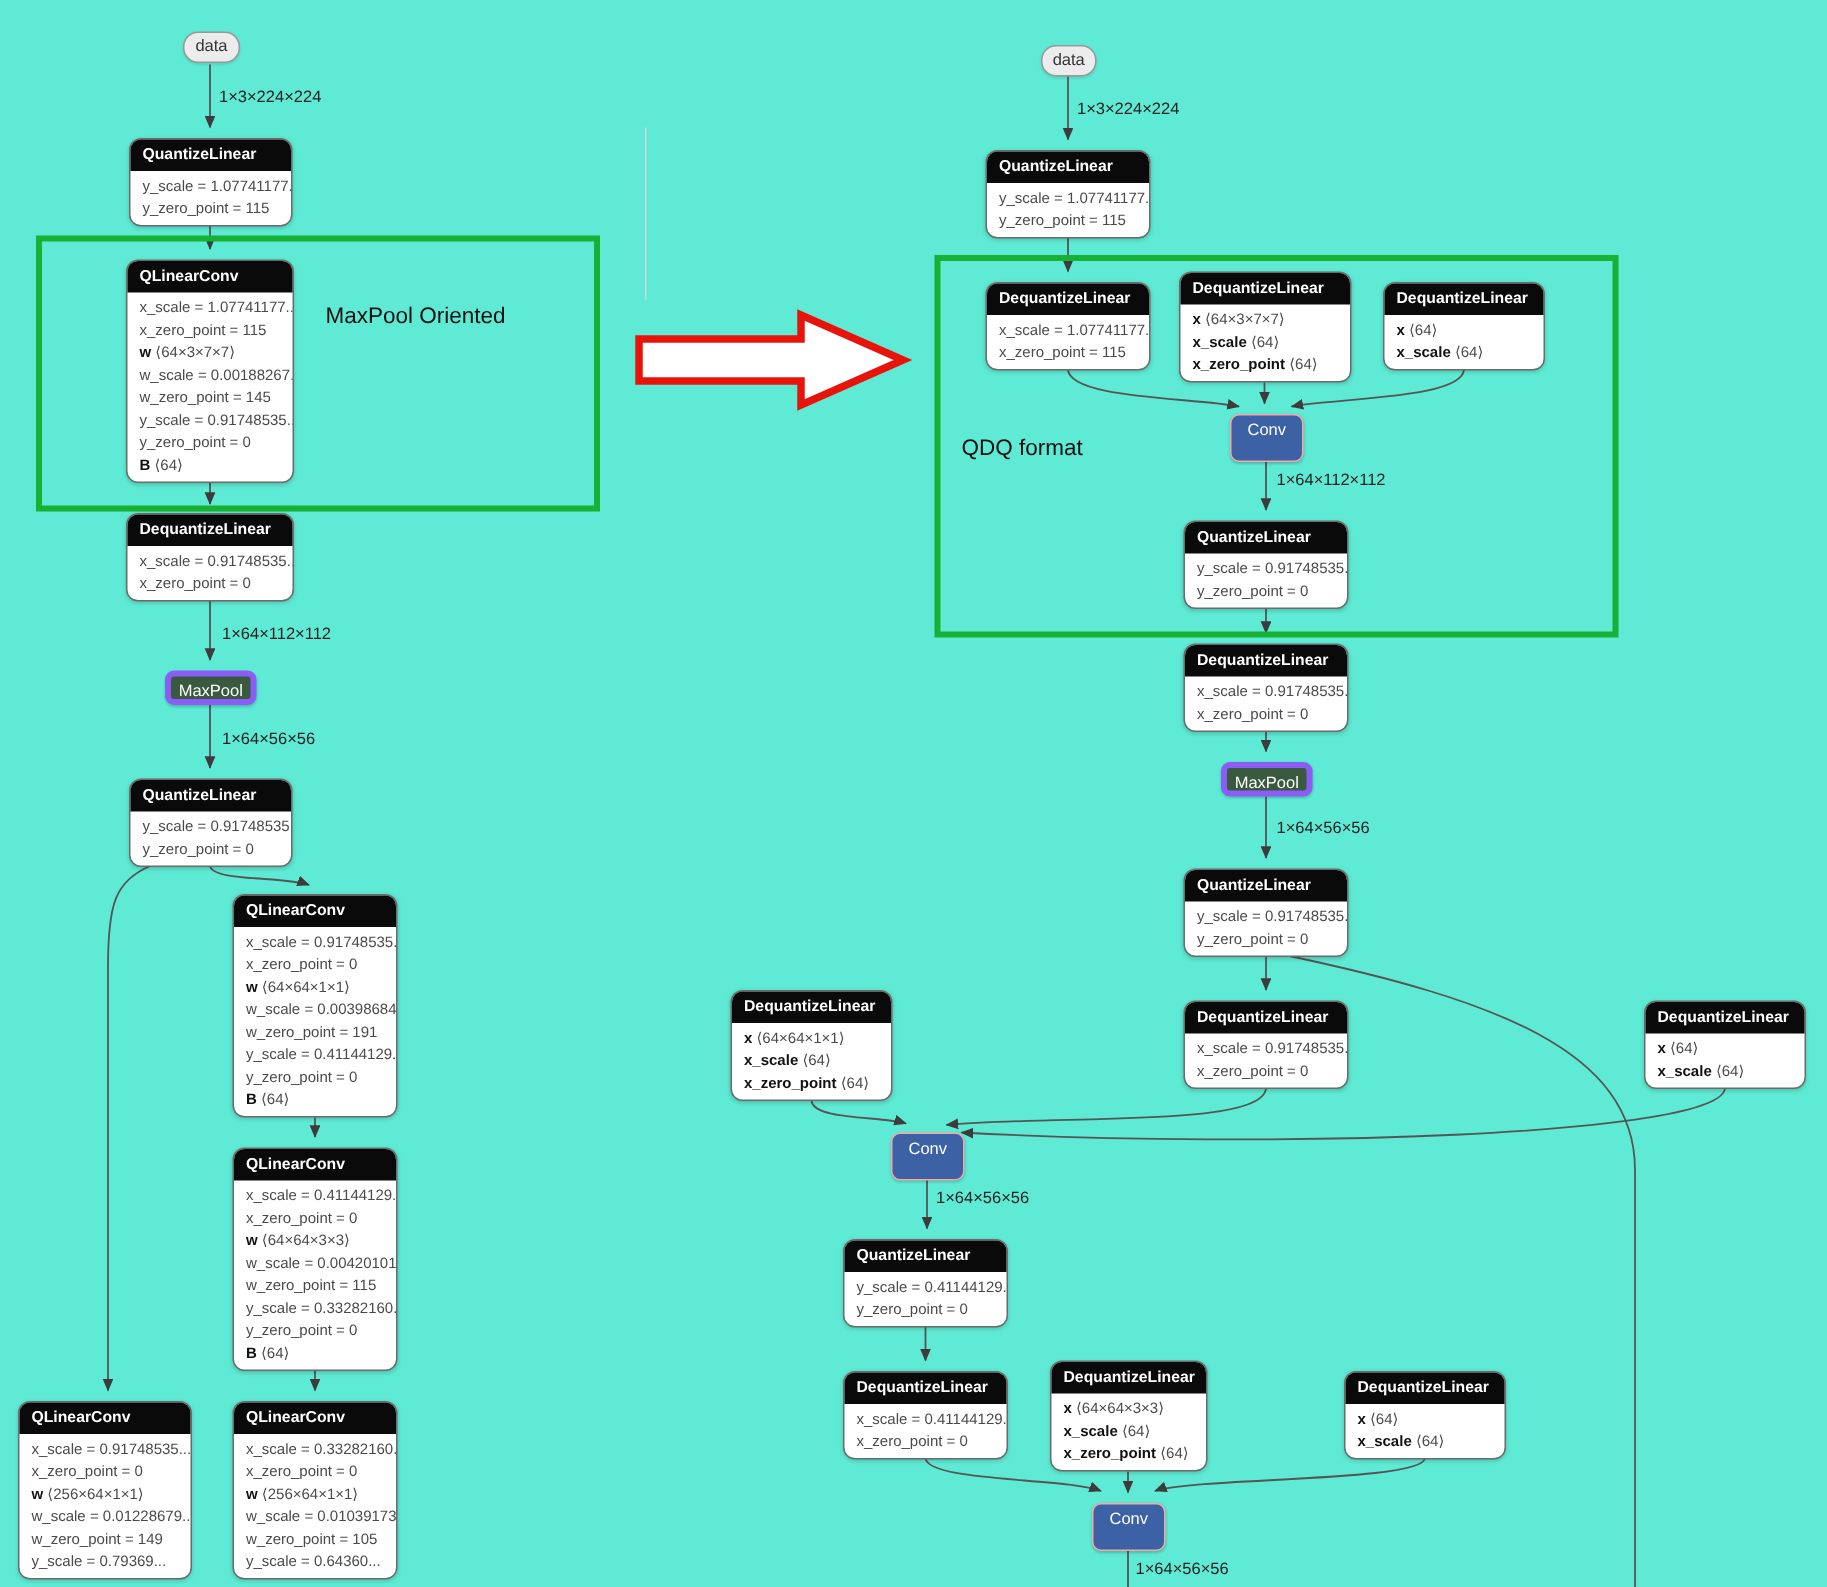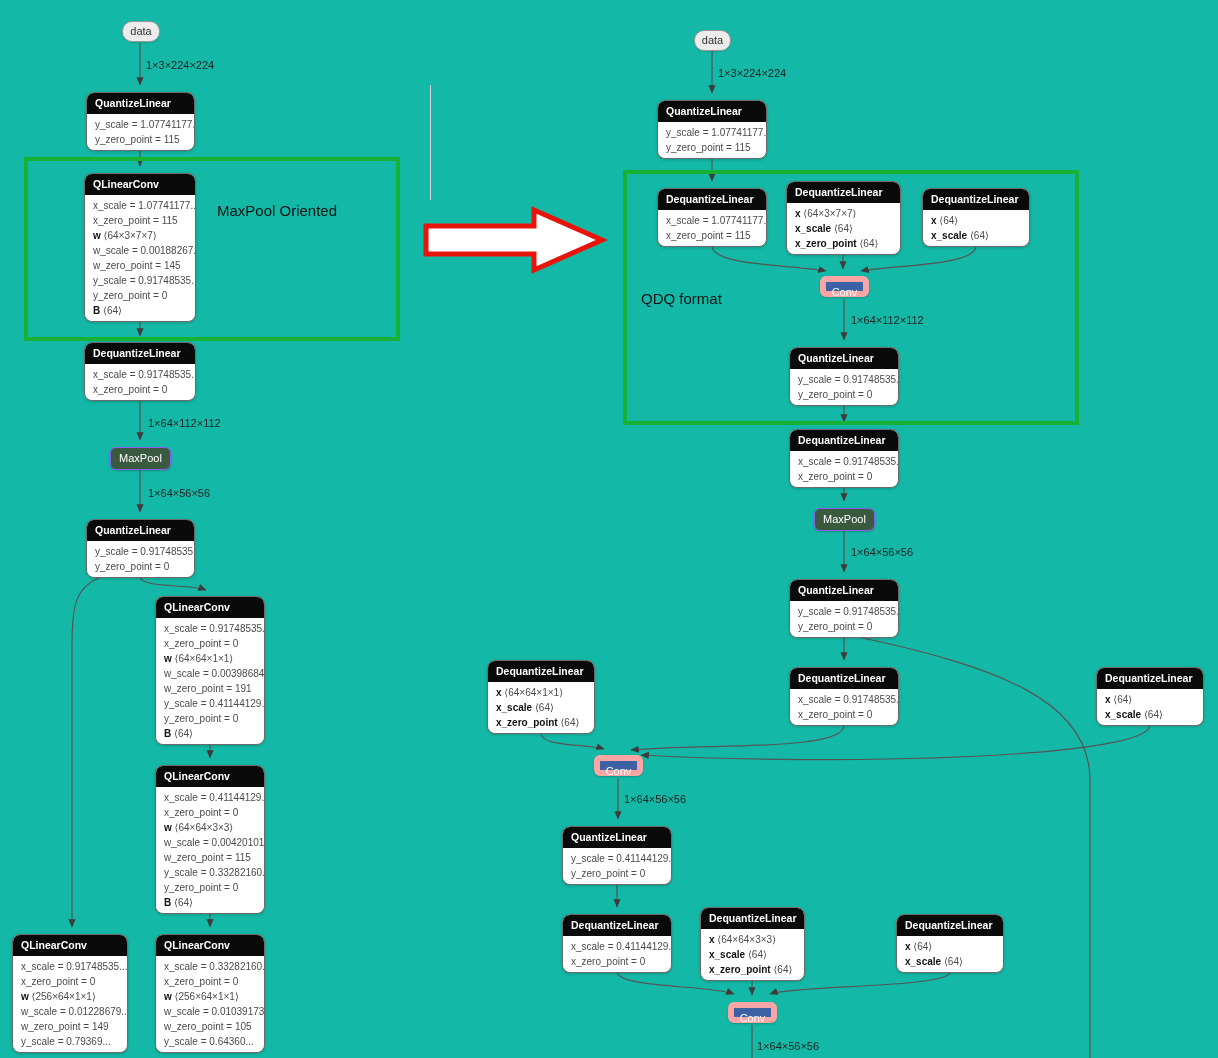--- a/index.html
+++ b/index.html
@@ -1,31 +1,31 @@
 <!DOCTYPE html>
 <html style="--header: #0a0a0a; --conv: #3c61a4; --pool: #3a5a40; --highlight: #17b135; --arrow_red: #e8140c; --edge: #555555;"><head>
 <meta charset="utf-8">
 <style>
   html,body{margin:0;padding:0;background:#fff;font-family:"Liberation Sans",sans-serif;}
-  #canvas{position:relative;width:1218px;height:1058px;overflow:hidden;background:#14b8a6;}
+  #canvas{position:relative;width:1218px;height:1058px;overflow:hidden;background:#5eead4;}
   #edges{position:absolute;left:0;top:0;z-index:1;}
   .hlbox{position:absolute;border:4px solid var(--highlight,#17b135);z-index:2;background:transparent;}
   .vline{position:absolute;width:1px;background:#d4d4d4;z-index:1;}
   #nodes{position:absolute;left:0;top:0;width:0;height:0;z-index:3;}
   .node{position:absolute;box-sizing:border-box;}
   .node.op{background:#fff;border:1px solid #6b6b6b;border-radius:8px;box-shadow:0 1px 3px rgba(0,0,0,0.18);}
   .hdr{background:var(--header,#0a0a0a);color:#fff;font-size:10.5px;font-weight:bold;height:21px;line-height:21px;padding:0 4px 0 8px;border-radius:7px 7px 0 0;white-space:nowrap;overflow:hidden;}
   .nbody{padding:3px 0 3px;}
   .attr{font-size:10px;line-height:15px;height:15px;padding:0 4px 0 8px;white-space:nowrap;overflow:hidden;}
   .attr .an{color:#4a4a4a;}
   .attr .an.b{font-weight:bold;color:#111;}
   .attr .av{color:#4a4a4a;}
   .node.io{background:#ececec;border:1px solid #989898;border-radius:10px;font-size:11px;color:#333;text-align:center;height:21px;line-height:19px;box-shadow:0 1px 2px rgba(0,0,0,0.12);}
-  .node.conv{background:var(--conv,#3c61a4);border:6px solid #fca5a5;border-radius:6px;color:#fff;font-size:11px;text-align:center;height:21px;line-height:21px;box-shadow:0 1px 2px rgba(0,0,0,0.2);}
-  .node.pool{background:var(--pool,#3a5a40);border:1px solid #8b5cf6;border-radius:6px;color:#fff;font-size:11px;text-align:center;height:23px;line-height:21px;box-shadow:0 1px 2px rgba(0,0,0,0.2);}
+  .node.conv{background:var(--conv,#3c61a4);border:1px solid #fca5a5;border-radius:6px;color:#fff;font-size:11px;text-align:center;height:32px;line-height:21px;box-shadow:0 1px 2px rgba(0,0,0,0.2);}
+  .node.pool{background:var(--pool,#3a5a40);border:4px solid #8b5cf6;border-radius:6px;color:#fff;font-size:11px;text-align:center;height:23px;line-height:21px;box-shadow:0 1px 2px rgba(0,0,0,0.2);}
   .elabel{position:absolute;font-size:11px;color:#222;white-space:nowrap;z-index:4;}
   .anno{position:absolute;font-size:15px;color:#111;white-space:nowrap;z-index:5;}
   #red-arrow{position:absolute;z-index:6;}
 </style>
 </head>
 <body>
 
 <div id="canvas">
 
   <svg id="edges" width="1218" height="1058">

